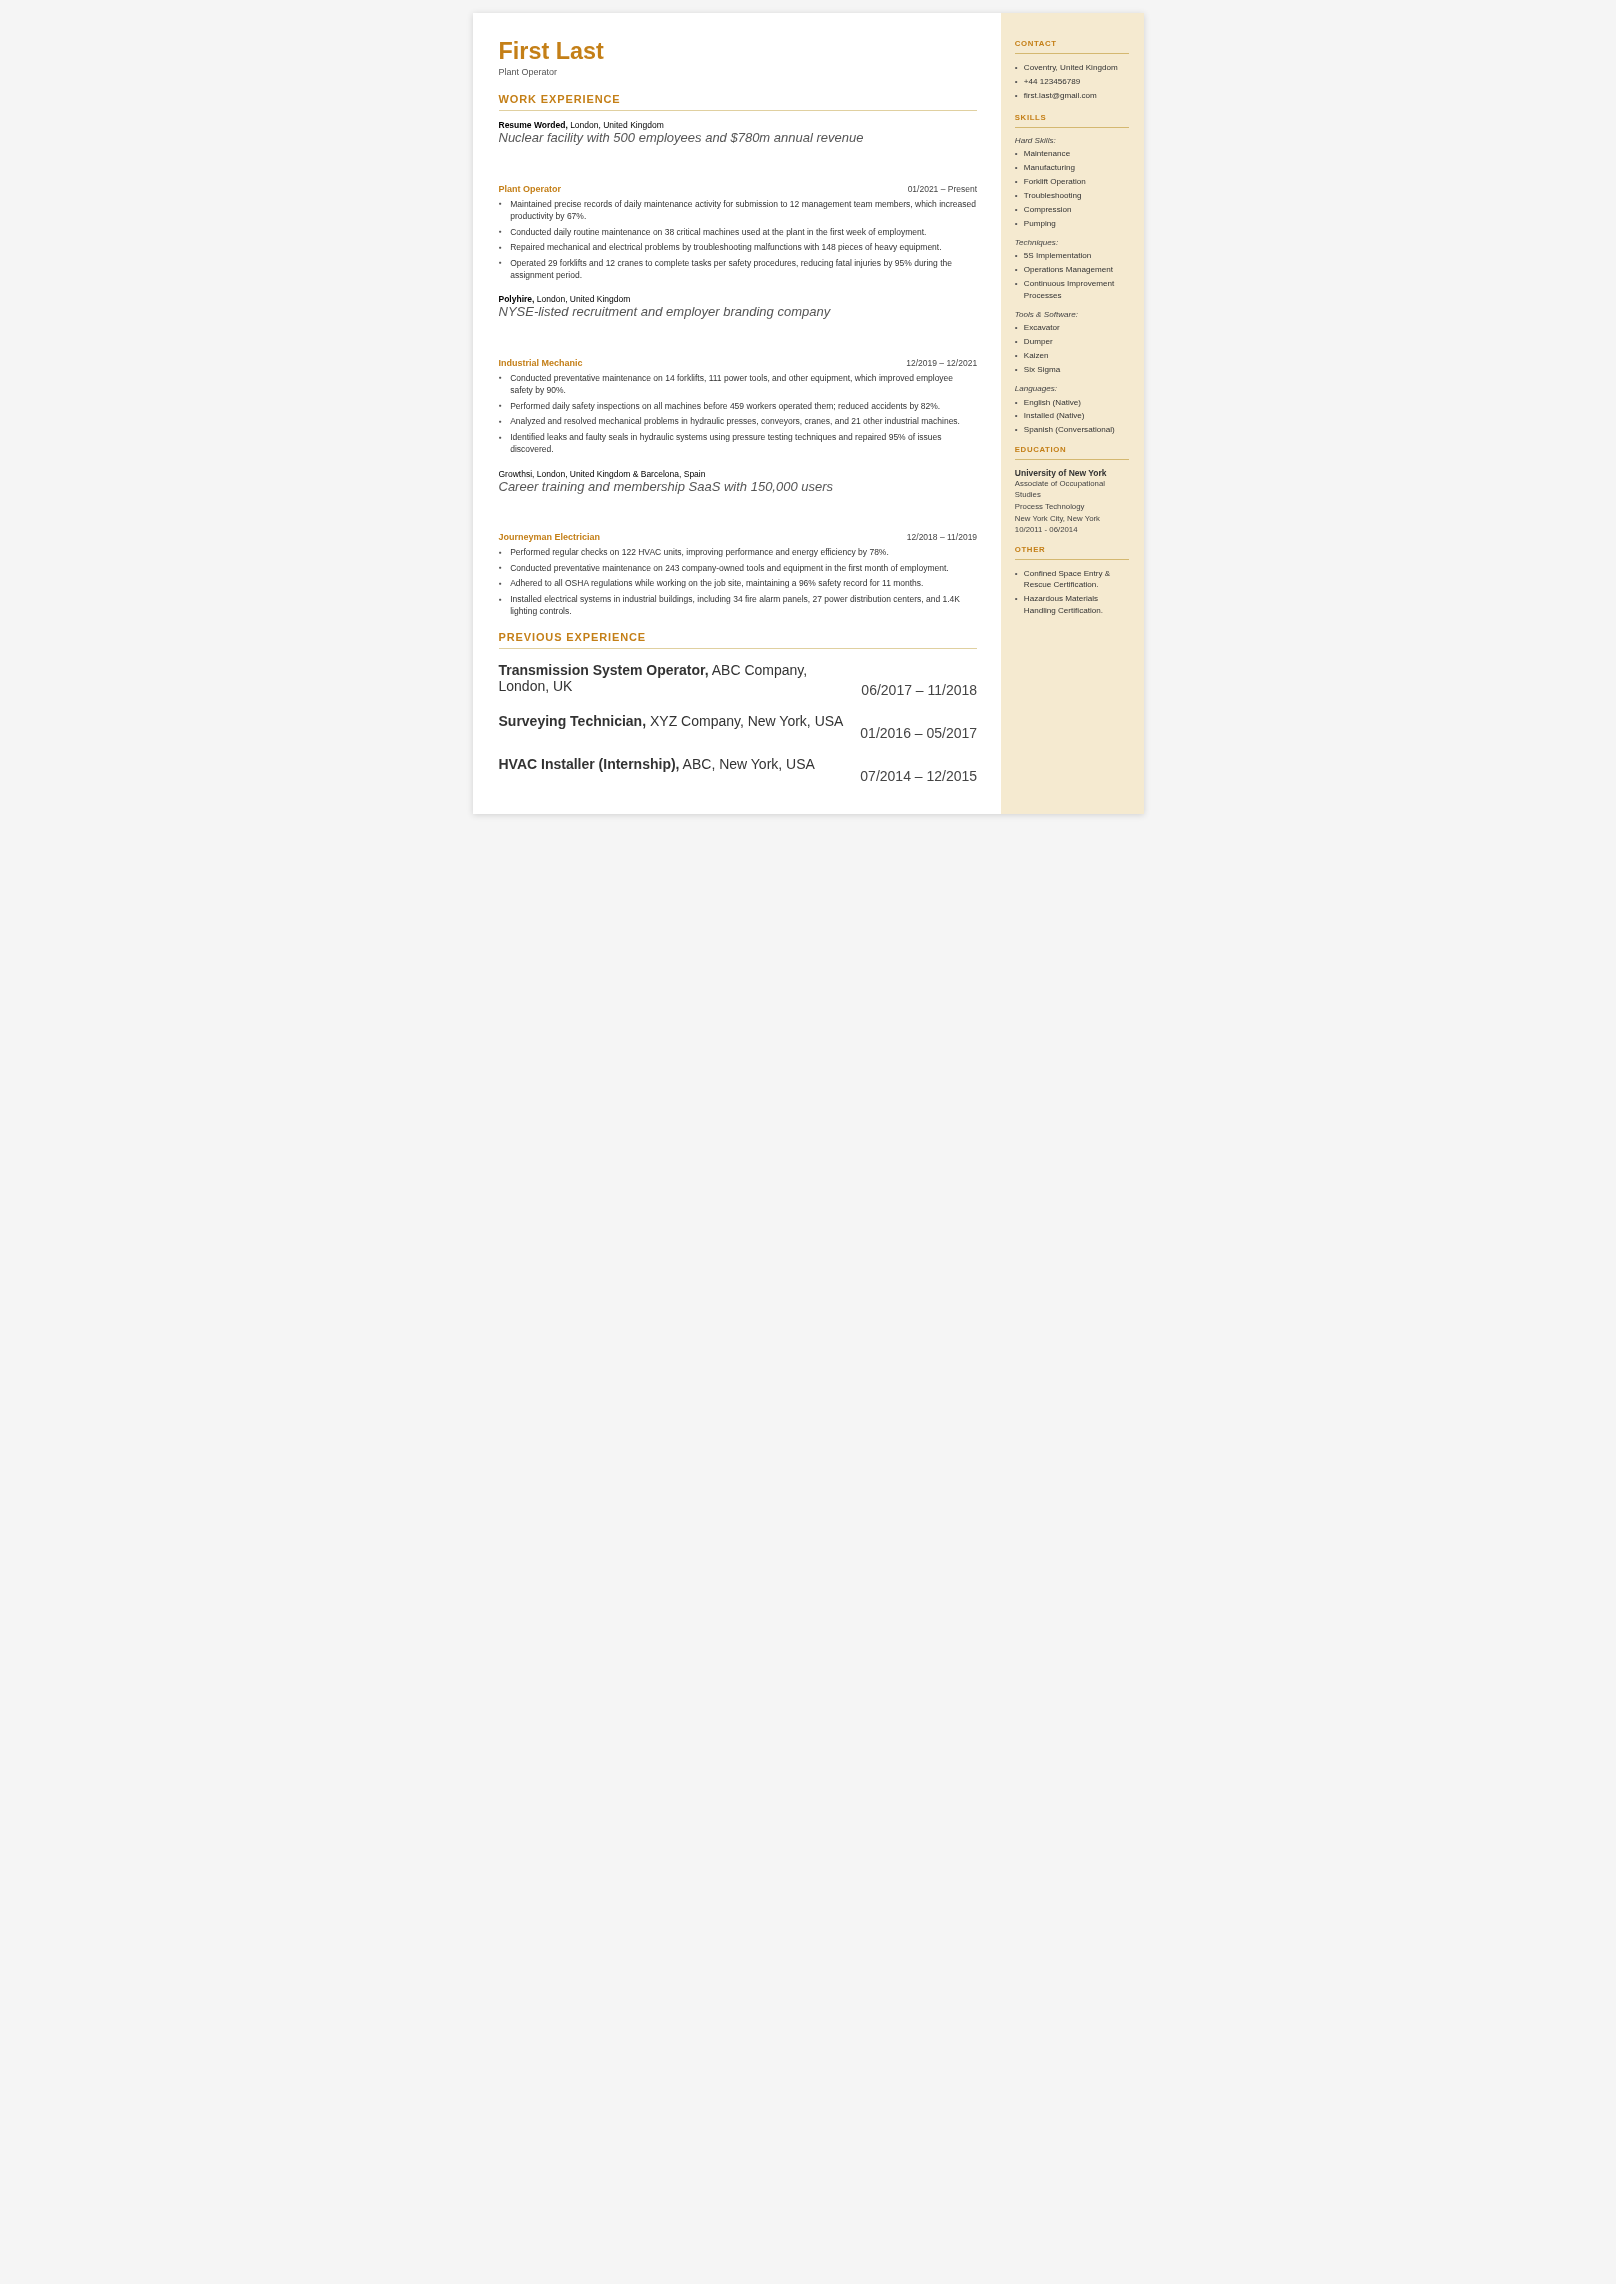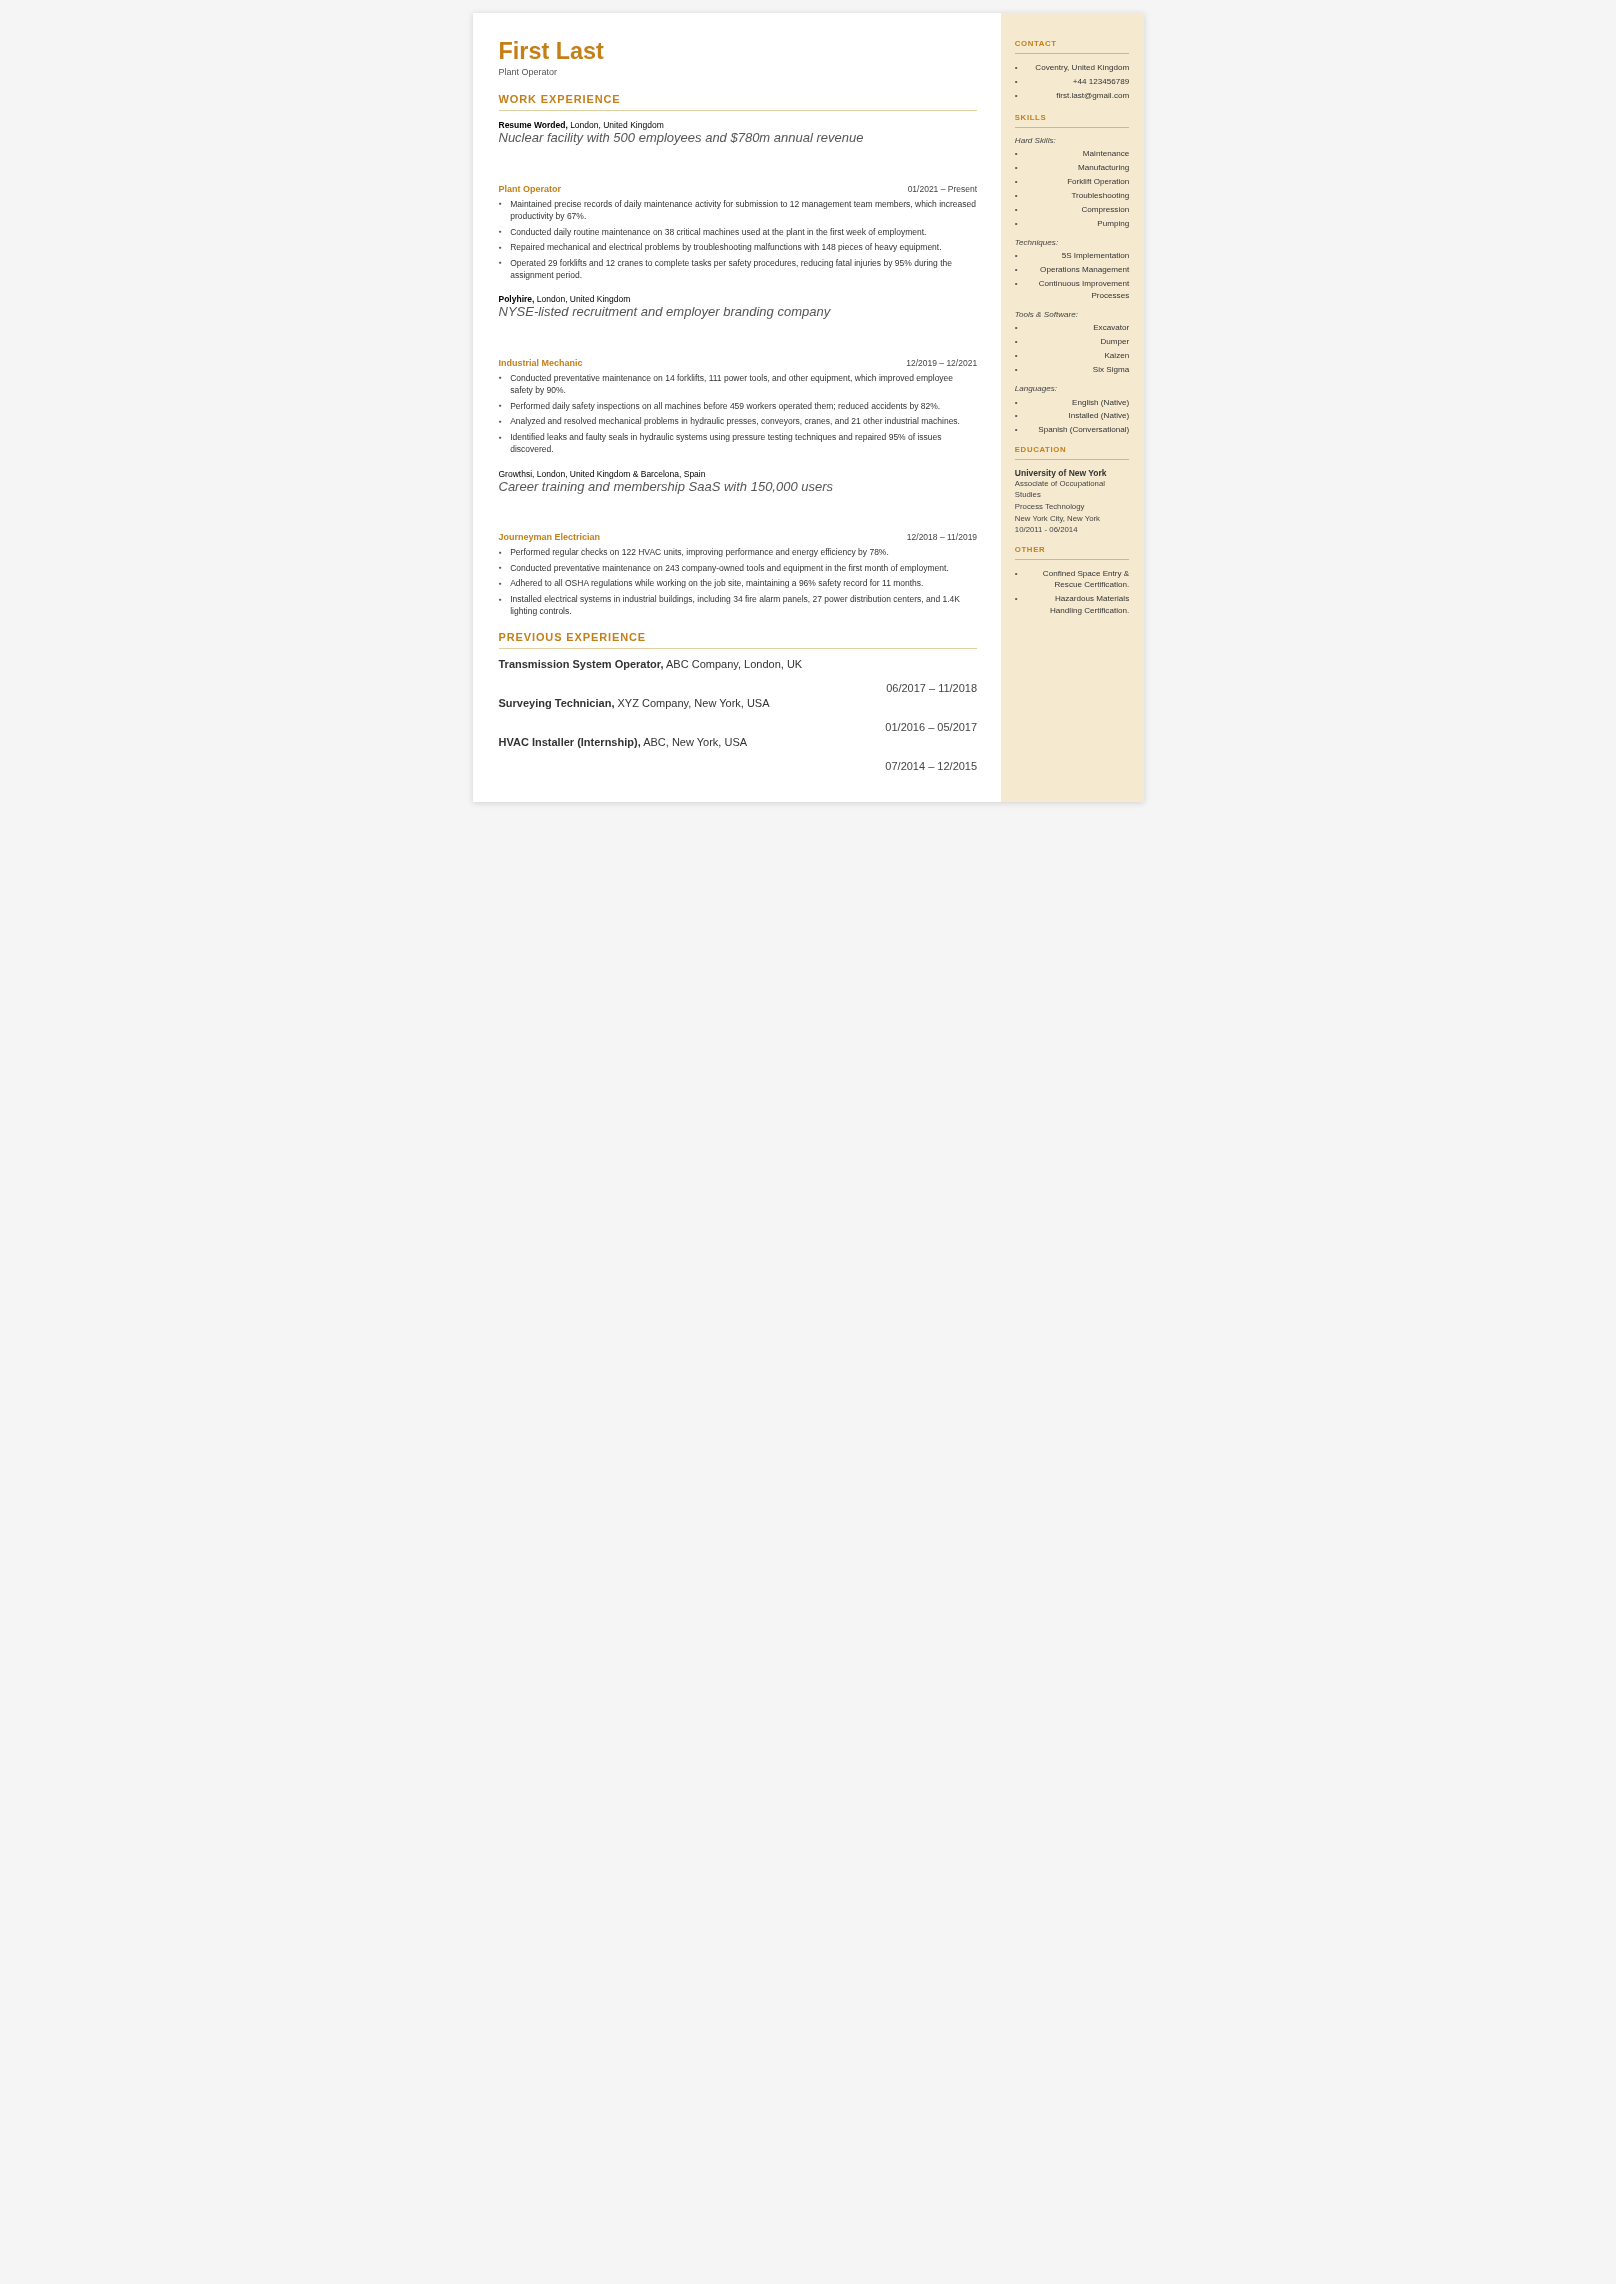--- a/index.html
+++ b/index.html
@@ -101,22 +101,23 @@
       top: 0;
       color: #555;
       font-size: 5.2px;
       top: 2.6px;
     }
 
     .prev-exp-row {
       display: flex;
       justify-content: space-between;
       margin-bottom: 3.3px;
-      font-size: 11px;
+      font-size: 14px;
       color: #333;
+      align-items: center;
     }
     .prev-exp-row .left {
       flex: 1;
     }
     .prev-exp-row .right {
       white-space: nowrap;
       margin-left: 13px;
       color: #444;
       margin-top: 24px;
     }
@@ -139,21 +140,20 @@
       list-style: none;
       margin-bottom: 9px;
     }
     .sidebar-list li {
       position: relative;
       padding-left: 9px;
       font-size: 8.1px;
       color: #333;
       margin-bottom: 2.6px;
       line-height: 1.4;
-      text-align: right;
     }
     .sidebar-list li::before {
       content: "•";
       position: absolute;
       left: 0;
       color: #555;
     }
     .skills-category {
       font-style: italic;
       font-size: 8.1px;

